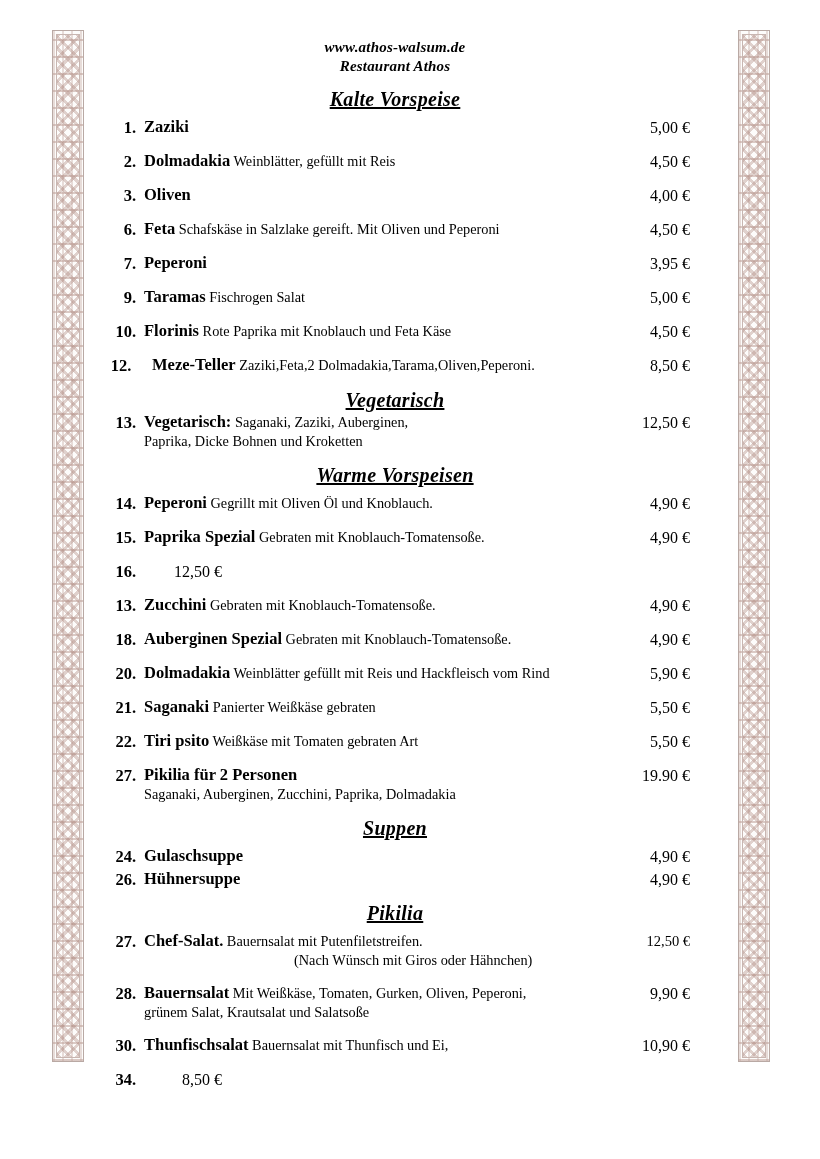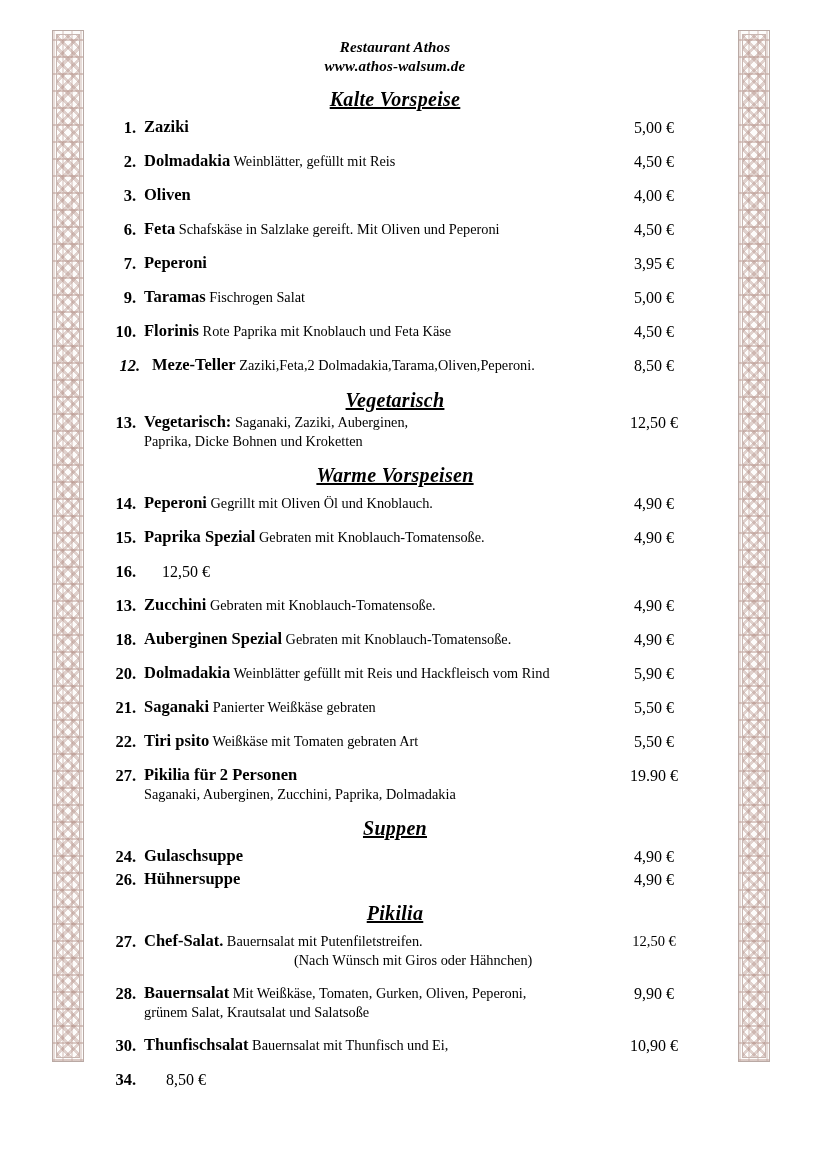--- a/index.html
+++ b/index.html
@@ -113,23 +113,22 @@
     font-size: 16.5px;
     line-height: 21px;
     padding-right: 8px;
     box-sizing: border-box;
     white-space: nowrap;
   }
   .num.wide {
     width: 52px;
     flex: 0 0 52px;
     padding-right: 12px;
-    text-align: right;
+    text-align: center;
     padding-left: 2px;
-    font-style: italic;
   }
 
   .body {
     flex: 1 1 auto;
     font-size: 15px;
     line-height: 20px;
   }
   .name {
     font-weight: bold;
     font-size: 16.5px;
@@ -141,21 +140,21 @@
   .sub {
     display: block;
     font-size: 14.3px;
     line-height: 19px;
   }
   .sub.indent { padding-left: 150px; }
 
   .price {
     flex: 0 0 78px;
     width: 78px;
-    text-align: center;
+    text-align: right;
     font-size: 16px;
     line-height: 21px;
     white-space: nowrap;
     padding-left: 6px;
     box-sizing: border-box;
   }
   .price.small { font-size: 14.5px; }
 </style>
 </head>
 <body>
@@ -163,22 +162,22 @@
 <div class="page">
 
   <div class="border-strip border-left">
     <div class="inner"></div>
   </div>
   <div class="border-strip border-right">
     <div class="inner"></div>
   </div>
 
   <div class="content">
+    <div class="head-line">www.athos-walsum.de</div>
     <div class="head-line">Restaurant Athos</div>
-    <div class="head-line">www.athos-walsum.de</div>
 
     <div id="sections-host">
         <div class="section-title">Kalte Vorspeise</div>
         <div class="item">
           <div class="num">1.</div>
           <div class="body"><span class="name">Zaziki</span></div>
           <div class="price">5,00 €</div>
         </div>
         <div class="item">
           <div class="num">2.</div>

